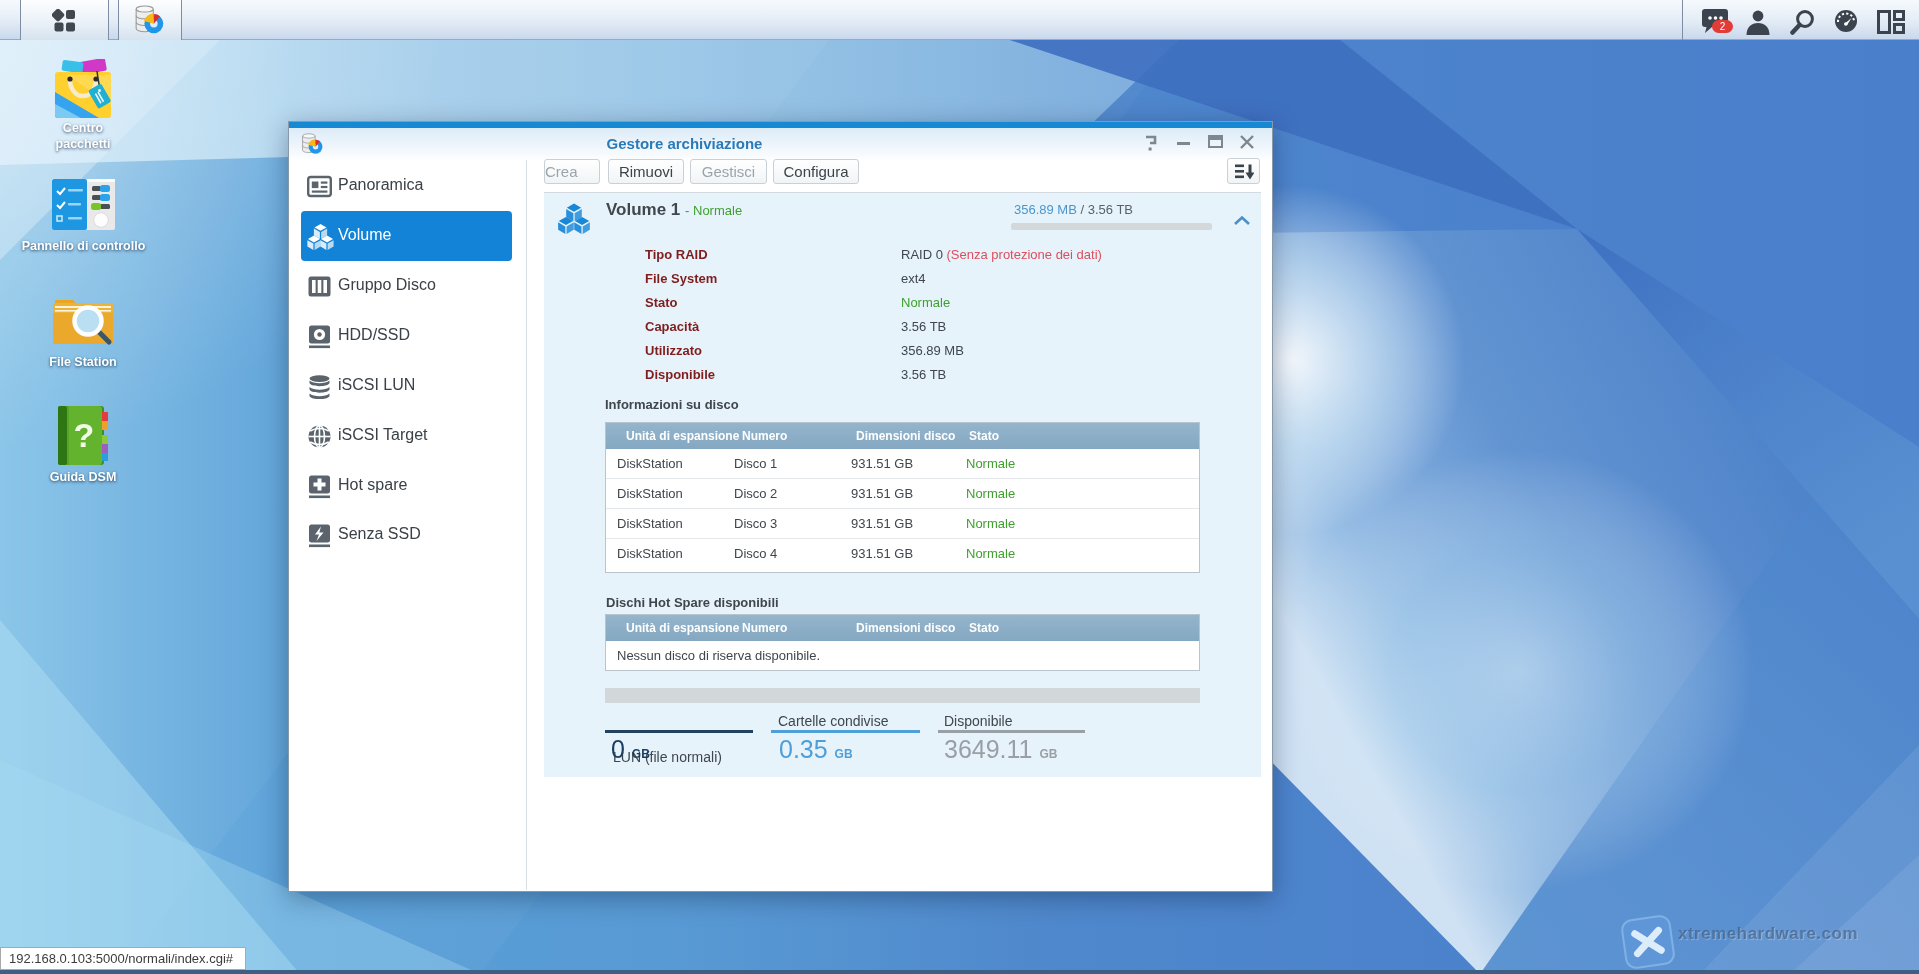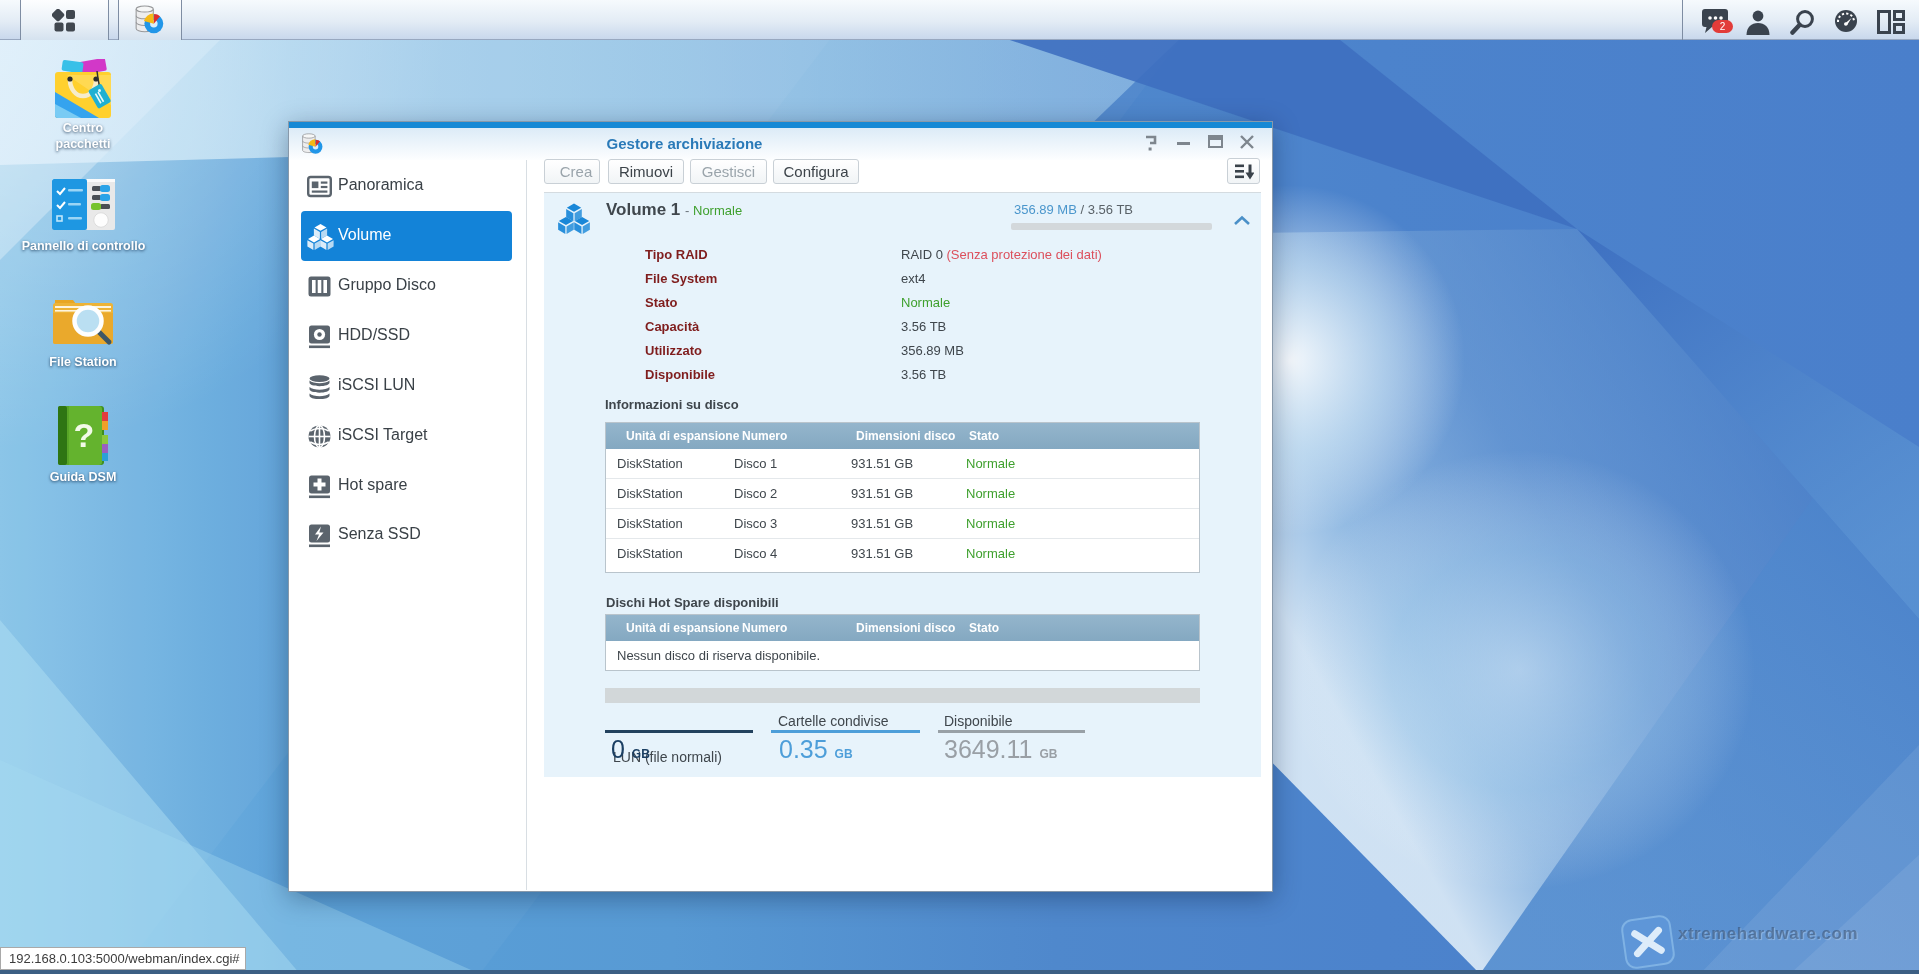--- a/index.html
+++ b/index.html
@@ -296,21 +296,21 @@
   </svg>
   <div class="abs" style="left:49px;top:354px;font-size:16px;color:#3a4147;">Hot spare</div>
 
   <svg class="abs" style="left:18px;top:401px;" width="25" height="25" viewBox="0 0 25 25">
     <rect x="2" y="1.5" width="21" height="18" rx="2.5" fill="#5b646d"></rect>
     <path d="M14,3.5 l-6,8 h4 l-2.5,6.5 l7,-8.5 h-4.2 z" fill="#fff"></path>
     <rect x="2" y="21.5" width="21" height="2.6" fill="#5b646d"></rect>
   </svg>
   <div class="abs" style="left:49px;top:403px;font-size:16px;color:#3a4147;">Senza SSD</div>
 
-  <div class="abs" style="left:255px;top:37px;width:56px;height:25px;border:1px solid #c9d0d6;border-radius:3px;background:linear-gradient(#fff,#f1f4f6);color:#9aa4ab;font-size:15px;text-align:center;line-height:23px;padding-left:8px;">Crea</div>
+  <div class="abs" style="left:255px;top:37px;width:56px;height:25px;border:1px solid #c9d0d6;border-radius:3px;background:linear-gradient(#fff,#f1f4f6);color:#9aa4ab;font-size:15px;text-align:left;line-height:23px;">Crea</div>
   <div class="abs" style="left:319px;top:37px;width:76px;height:25px;border:1px solid #c9d0d6;border-radius:3px;background:linear-gradient(#fff,#f1f4f6);color:#3c4349;font-size:15px;text-align:center;line-height:23px;">Rimuovi</div>
   <div class="abs" style="left:401px;top:37px;width:77px;height:25px;border:1px solid #c9d0d6;border-radius:3px;background:linear-gradient(#fff,#f1f4f6);color:#9aa4ab;font-size:15px;text-align:center;line-height:23px;">Gestisci</div>
   <div class="abs" style="left:484px;top:37px;width:86px;height:25px;border:1px solid #c9d0d6;border-radius:3px;background:linear-gradient(#fff,#f1f4f6);color:#3c4349;font-size:15px;text-align:center;line-height:23px;">Configura</div>
   <div class="abs" style="left:938px;top:36px;width:33px;height:26px;border:1px solid #c9d0d6;border-radius:3px;background:linear-gradient(#fff,#f1f4f6);">
     <svg class="abs" style="left:7px;top:5px;" width="19" height="16" viewBox="0 0 19 16">
       <rect x="0" y="0.5" width="9" height="2.6" fill="#3a424a"></rect>
       <rect x="0" y="6" width="9" height="2.6" fill="#3a424a"></rect>
       <rect x="0" y="11.5" width="9" height="2.6" fill="#3a424a"></rect>
       <path d="M13.5,0.5 v8 h-3 l4.5,7 l4.5,-7 h-3 v-8 z" fill="#3a424a"></path>
     </svg>
@@ -398,21 +398,21 @@
   <div class="abs" style="left:489px;top:591px;font-size:14px;color:#3f464c;">Cartelle condivise</div>
   <div class="abs" style="left:482px;top:608px;width:149px;height:2.5px;background:#4d9ed9;"></div>
   <div class="abs" style="left:490px;top:613px;font-size:25px;color:#4d9ed9;">0.35 <span style="font-size:12px;font-weight:bold;">GB</span></div>
 
   <div class="abs" style="left:655px;top:591px;font-size:14px;color:#3f464c;">Disponibile</div>
   <div class="abs" style="left:649px;top:608px;width:147px;height:2.5px;background:#98a0a6;"></div>
   <div class="abs" style="left:655px;top:613px;font-size:25px;color:#999fa5;">3649.11 <span style="font-size:12px;font-weight:bold;">GB</span></div>
 </div>
 
 <div class="abs" style="left:0;top:970px;width:1919px;height:4px;background:#3c5f83;"></div>
-<div class="abs" style="left:0;top:947px;width:246px;height:23px;background:#fff;border:1px solid #a9a9a9;font-size:13px;color:#3c3c3c;line-height:21px;padding-left:8px;">192.168.0.103:5000/webman/index.cgi#</div>
+<div class="abs" style="left:0;top:947px;width:246px;height:23px;background:#fff;border:1px solid #a9a9a9;font-size:13px;color:#3c3c3c;line-height:21px;padding-left:8px;">192.168.0.103:5000/normali/index.cgi#</div>
 
 <div class="abs" style="left:1620px;top:912px;width:299px;height:58px;">
   <svg class="abs" style="left:0;top:2px;" width="56" height="56" viewBox="0 0 56 56">
     <rect x="4" y="4" width="48" height="48" rx="10" fill="#5e96d8" stroke="#7fb2e4" stroke-width="2" transform="rotate(-8 28 28)"></rect>
     <path d="M16,18 L40,38 M40,18 L16,38" stroke="#ddecfa" stroke-width="7" stroke-linecap="round" transform="rotate(-8 28 28)"></path>
   </svg>
   <div class="abs" style="left:58px;top:12px;font-size:17px;font-weight:bold;color:rgba(52,76,110,0.55);text-shadow:1px 1px 1px rgba(200,225,250,0.4);letter-spacing:0.5px;">xtremehardware.com</div>
 </div>
 
 </body></html>

